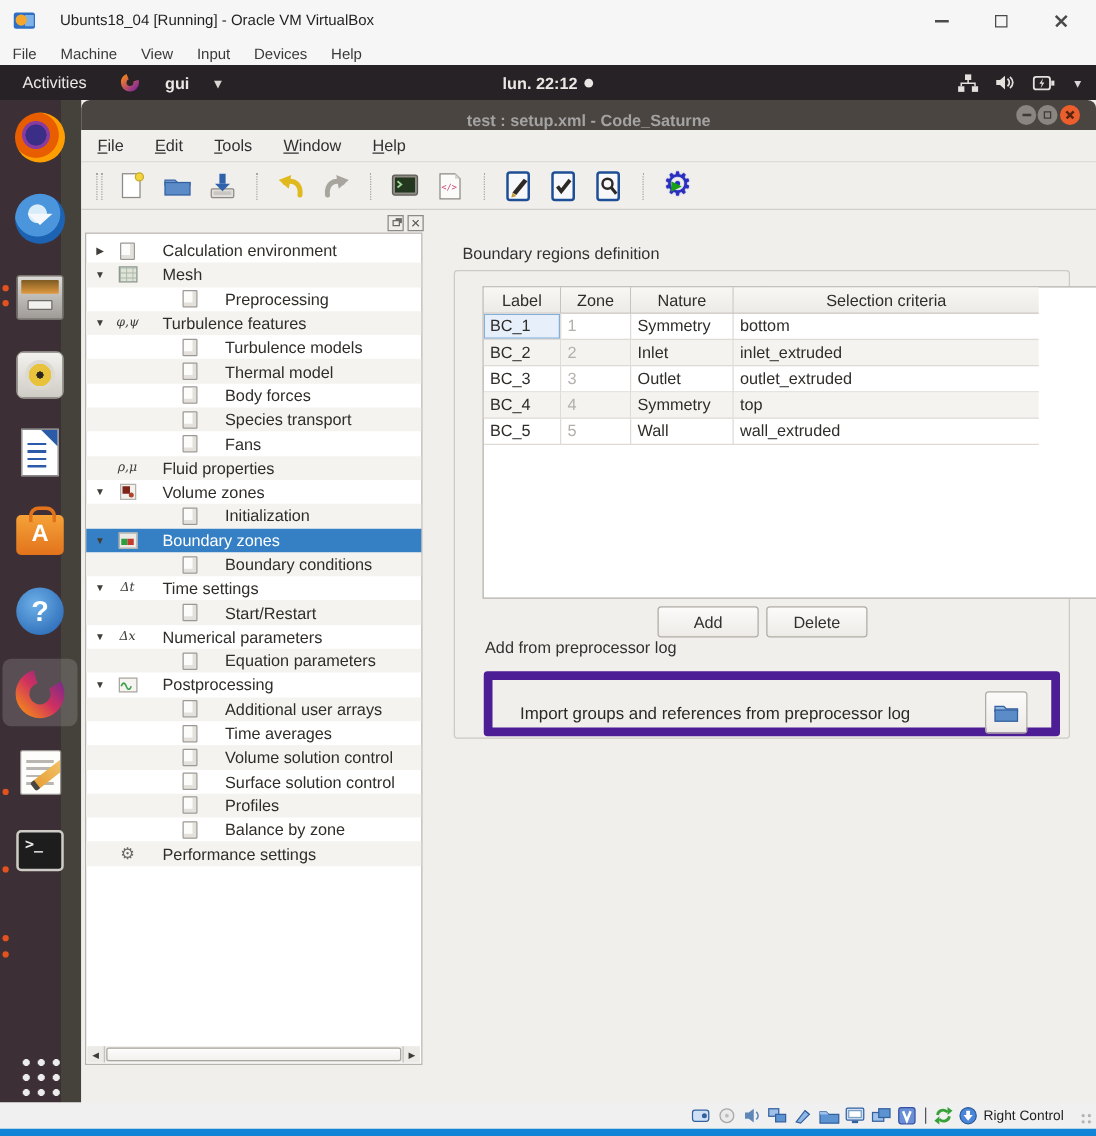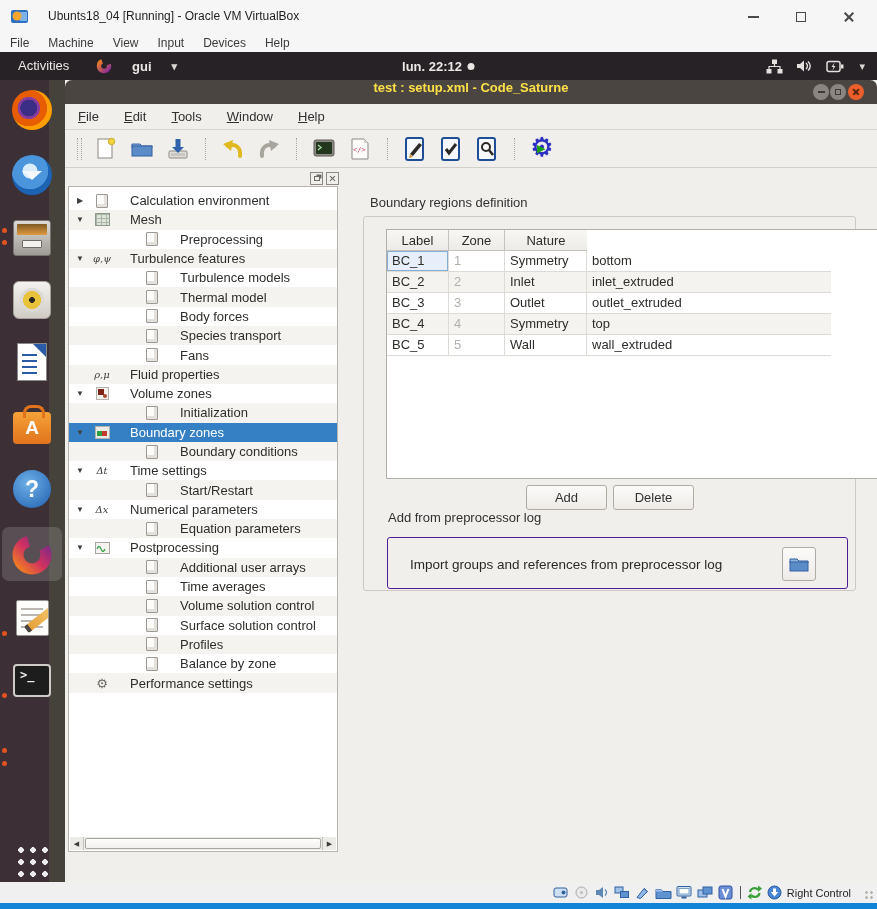--- a/index.html
+++ b/index.html
@@ -47,21 +47,21 @@
   .ic-sw{width:38px;height:32px;margin-top:6px;border-radius:4px;background:linear-gradient(#f5a238,#e2731c);position:relative;display:flex;align-items:center;justify-content:center;color:#fff;font-weight:bold;font-size:19px}
   .ic-sw::before{content:"";position:absolute;top:-7px;left:10px;width:16px;height:10px;border:3px solid #e2731c;border-bottom:none;border-radius:8px 8px 0 0}
   .ic-help{width:38px;height:38px;border-radius:50%;background:radial-gradient(circle at 40% 35%,#6db0e8,#1f5fae);color:#fff;font-weight:bold;font-size:23px;display:flex;align-items:center;justify-content:center}
   .ic-ed{width:33px;height:36px;background:#fdfdfc;border:1px solid #979490;border-radius:2px;position:relative;overflow:hidden}
   .ic-ed::before{content:"";position:absolute;left:4px;right:5px;top:7px;bottom:5px;background:repeating-linear-gradient(#b9b6b1 0 2px,transparent 2px 6px)}
   .ic-ed::after{content:"";position:absolute;width:32px;height:8px;background:linear-gradient(90deg,#4a4540 0 12%,#e8a23a 14%,#f2c36a 100%);transform:rotate(-38deg);right:-7px;top:15px;border-radius:2px}
   .ic-term{width:38px;height:33px;background:#1d1d1d;border:2px solid #cfccc8;border-radius:4px;color:#ececec;font-family:"DejaVu Sans Mono",monospace;font-size:12px;font-weight:bold;padding:2px 0 0 5px}
   .ic-grid{width:34px;height:34px;margin-left:2px;background:radial-gradient(circle,#ececec 2.6px,transparent 3px) -1px -1px/12px 12px}
 
   
-  .appbar{position:absolute;left:65px;top:80px;width:812px;height:24px;background:#4b4541;border-radius:7px 7px 0 0;display:flex;align-items:flex-start;justify-content:center;color:#fde047;font-weight:bold;font-size:13px}
+  .appbar{position:absolute;left:65px;top:80px;width:812px;height:24px;background:#4b4541;border-radius:7px 7px 0 0;display:flex;align-items:flex-end;justify-content:center;color:#a3a3a3;font-weight:bold;font-size:13px}
   .wbtn{position:absolute;top:4px;width:16px;height:16px;border-radius:50%;background:#8a8580;display:flex;align-items:center;justify-content:center}
   .wbtn.wmin{left:748px}.wbtn.wmax{left:765px}.wbtn.wclose{left:783px;background:#ec5f2c}
   .wbtn.wmin i{width:7px;height:1.6px;background:#3f3a35}
   .wbtn.wmax i{width:6px;height:6px;border:1.4px solid #3f3a35}
   .wbtn.wclose i{position:relative;width:8px;height:8px}
   .wbtn.wclose i::before,.wbtn.wclose i::after{content:"";position:absolute;left:0;top:3.2px;width:8px;height:1.6px;background:#5a2510}
   .wbtn.wclose i::before{transform:rotate(45deg)}.wbtn.wclose i::after{transform:rotate(-45deg)}
 
   .amenu{position:absolute;left:65px;top:104px;width:812px;height:26px;background:#f1efec;border-bottom:1px solid #d8d4cf;display:flex;align-items:center;gap:25px;padding-left:13px;font-size:13px;color:#323030}
   .amenu .mi::first-letter{text-decoration:underline}
@@ -120,21 +120,21 @@
   .brow{display:flex;height:21px}
   .bcell{padding-left:5px;line-height:20px;border-right:1px solid #dedbd6;border-bottom:1px solid #dedbd6;overflow:hidden}
   .bcell:last-child{border-right:none}
   .brow.alt .bcell{background:#f4f3f0}
   .c0{width:62px}.c1{width:56px}.c2{width:82px}.c3{width:244px}
   .zone{color:#b3b0ab}
   .focuscell{background:#e7f0fa !important;box-shadow:inset 0 0 0 1px #85aed6}
   .btn{position:absolute;width:81px;height:25px;background:linear-gradient(#fcfbfa,#eeebe7);border:1px solid #b0aca5;border-radius:3px;font-size:13px;color:#323030;display:flex;align-items:center;justify-content:center}
   .badd{left:162px;top:268px}.bdel{left:249px;top:268px}
   .preproc{position:absolute;left:24px;top:293px;font-size:13px;color:#323030}
-  .importbox{position:absolute;left:23px;top:320px;width:461px;height:52px;border:1px solid #4c1d95;border-radius:3px}
+  .importbox{position:absolute;left:23px;top:320px;width:461px;height:52px;border:7px solid #4c1d95;border-radius:3px}
   .importtext{position:absolute;left:22px;top:0;height:52px;display:flex;align-items:center;font-size:13.5px;color:#2b2926}
   .folderbtn{position:absolute;left:394px;top:9px;width:34px;height:34px;background:linear-gradient(#fcfbfa,#eeebe7);border:1px solid #b0aca5;border-radius:3px;display:flex;align-items:center;justify-content:center}
 
   
   .sbar{position:absolute;left:0;top:882px;width:877px;height:21px;background:#f0f0f0;display:flex;align-items:center;justify-content:flex-end;gap:4px;padding-right:26px;font-size:11px;color:#1f1f1f}
   .sicon{display:flex;align-items:center;justify-content:center}
   .ssep{width:1px;height:13px;background:#555;margin:0 2px}
   .grip{position:absolute;right:3px;bottom:3px;width:10px;height:10px;background:radial-gradient(circle,#b5b2ae 1.2px,transparent 1.5px) 0 0/5px 5px}
   .bluebar{position:absolute;left:0;top:903px;width:877px;height:6px;background:#1184d8}
 </style>
@@ -560,20 +560,21 @@
       </div>
     </div>
 
     <div class="ptitle">Boundary regions definition</div>
     <div class="group">
       <div class="btable">
         <div class="thead">
           <span class="hcell c0">Label</span>
           <span class="hcell c1">Zone</span>
           <span class="hcell c2">Nature</span>
+          <span class="hcell c3">Selection criteria</span>
         </div>
         <div class="brow">
           <span class="bcell c0 focuscell">BC_1</span>
           <span class="bcell c1 zone">1</span>
           <span class="bcell c2">Symmetry</span>
           <span class="bcell c3">bottom</span>
         </div>
         <div class="brow alt">
           <span class="bcell c0">BC_2</span>
           <span class="bcell c1 zone">2</span>

